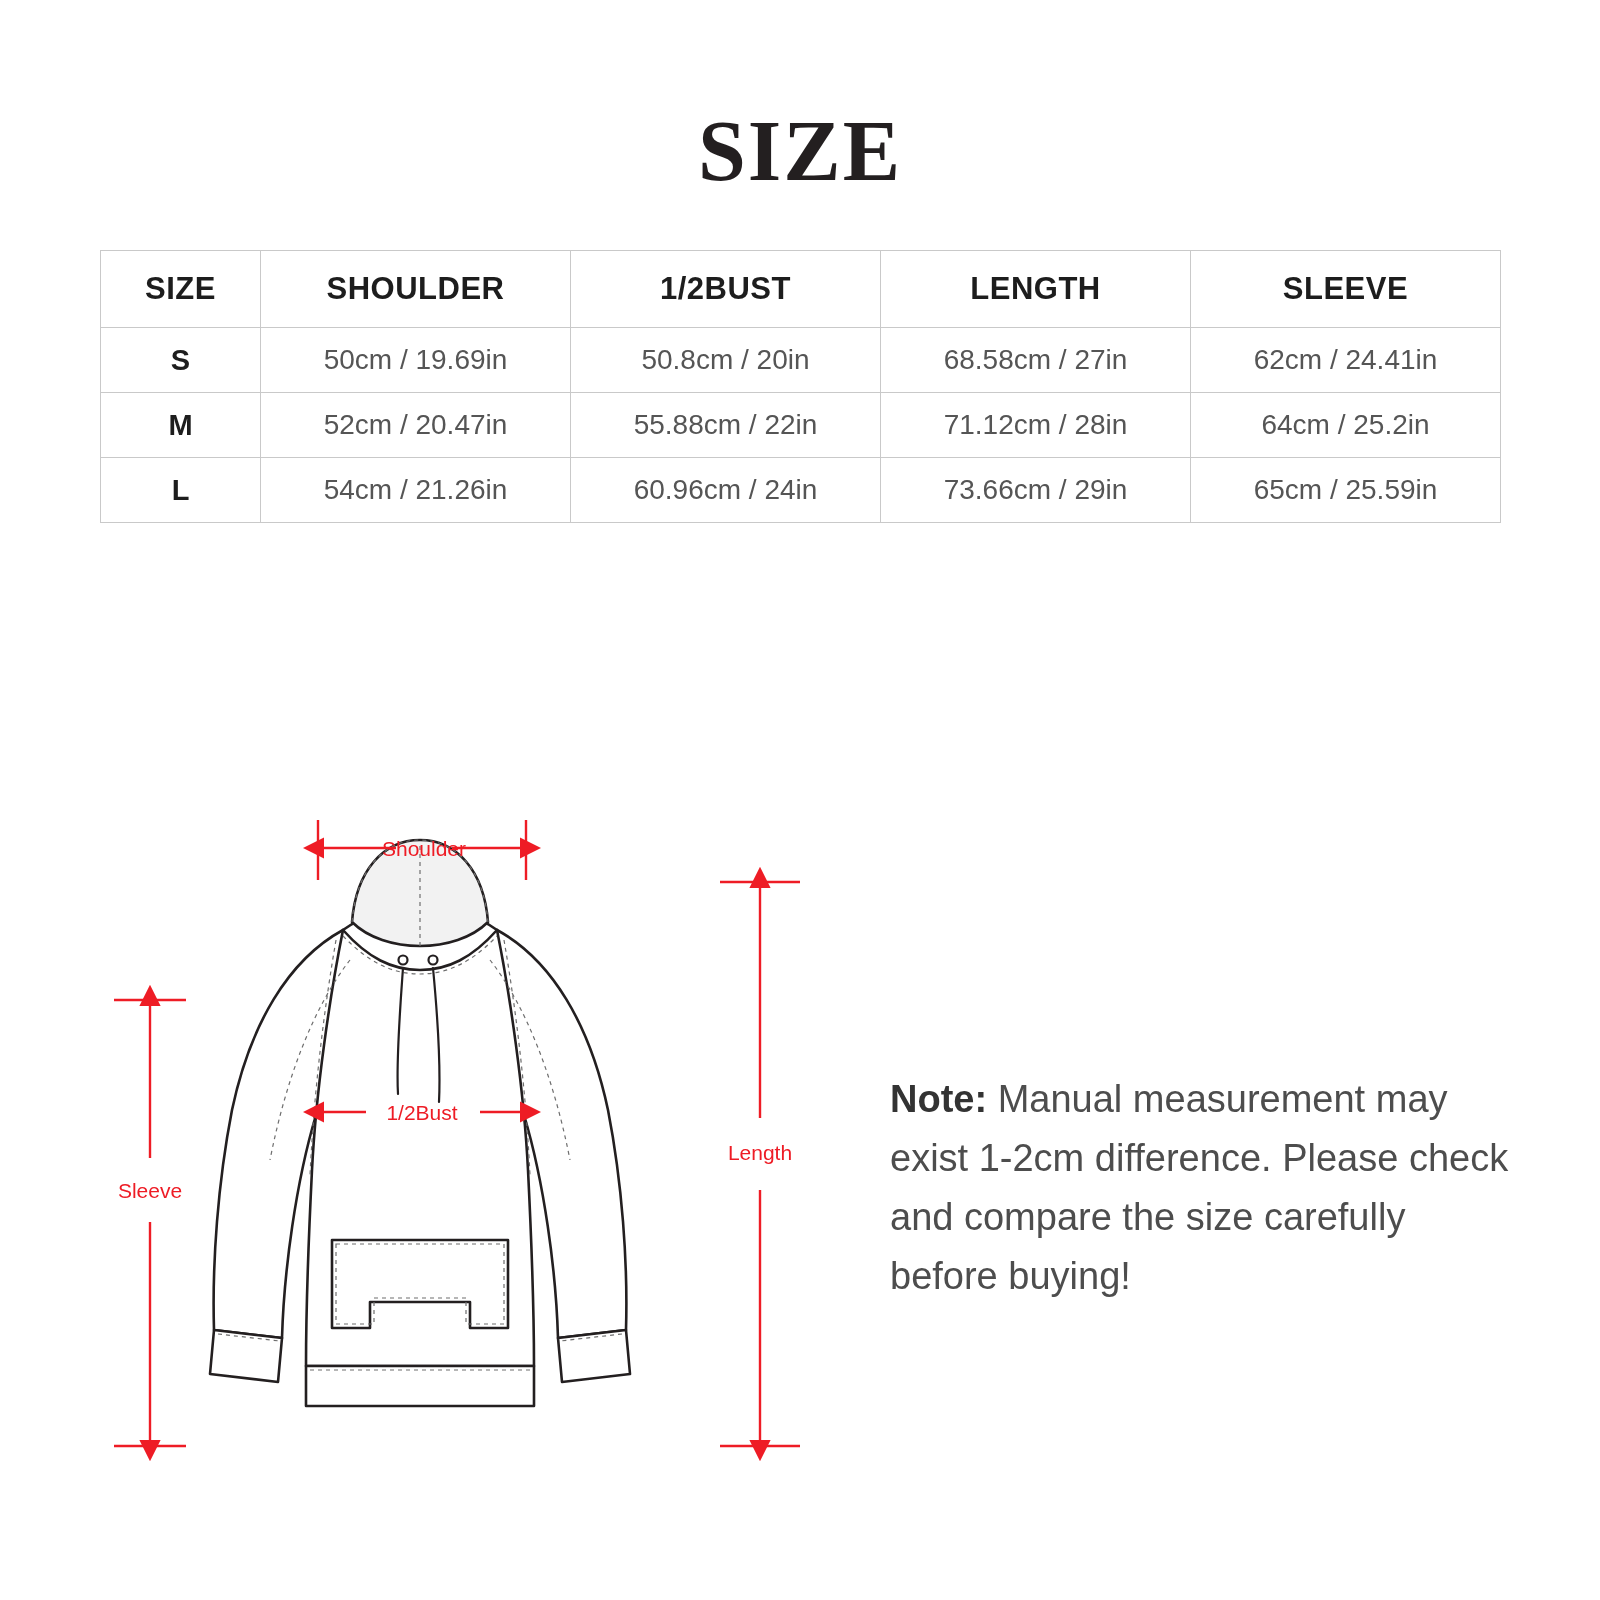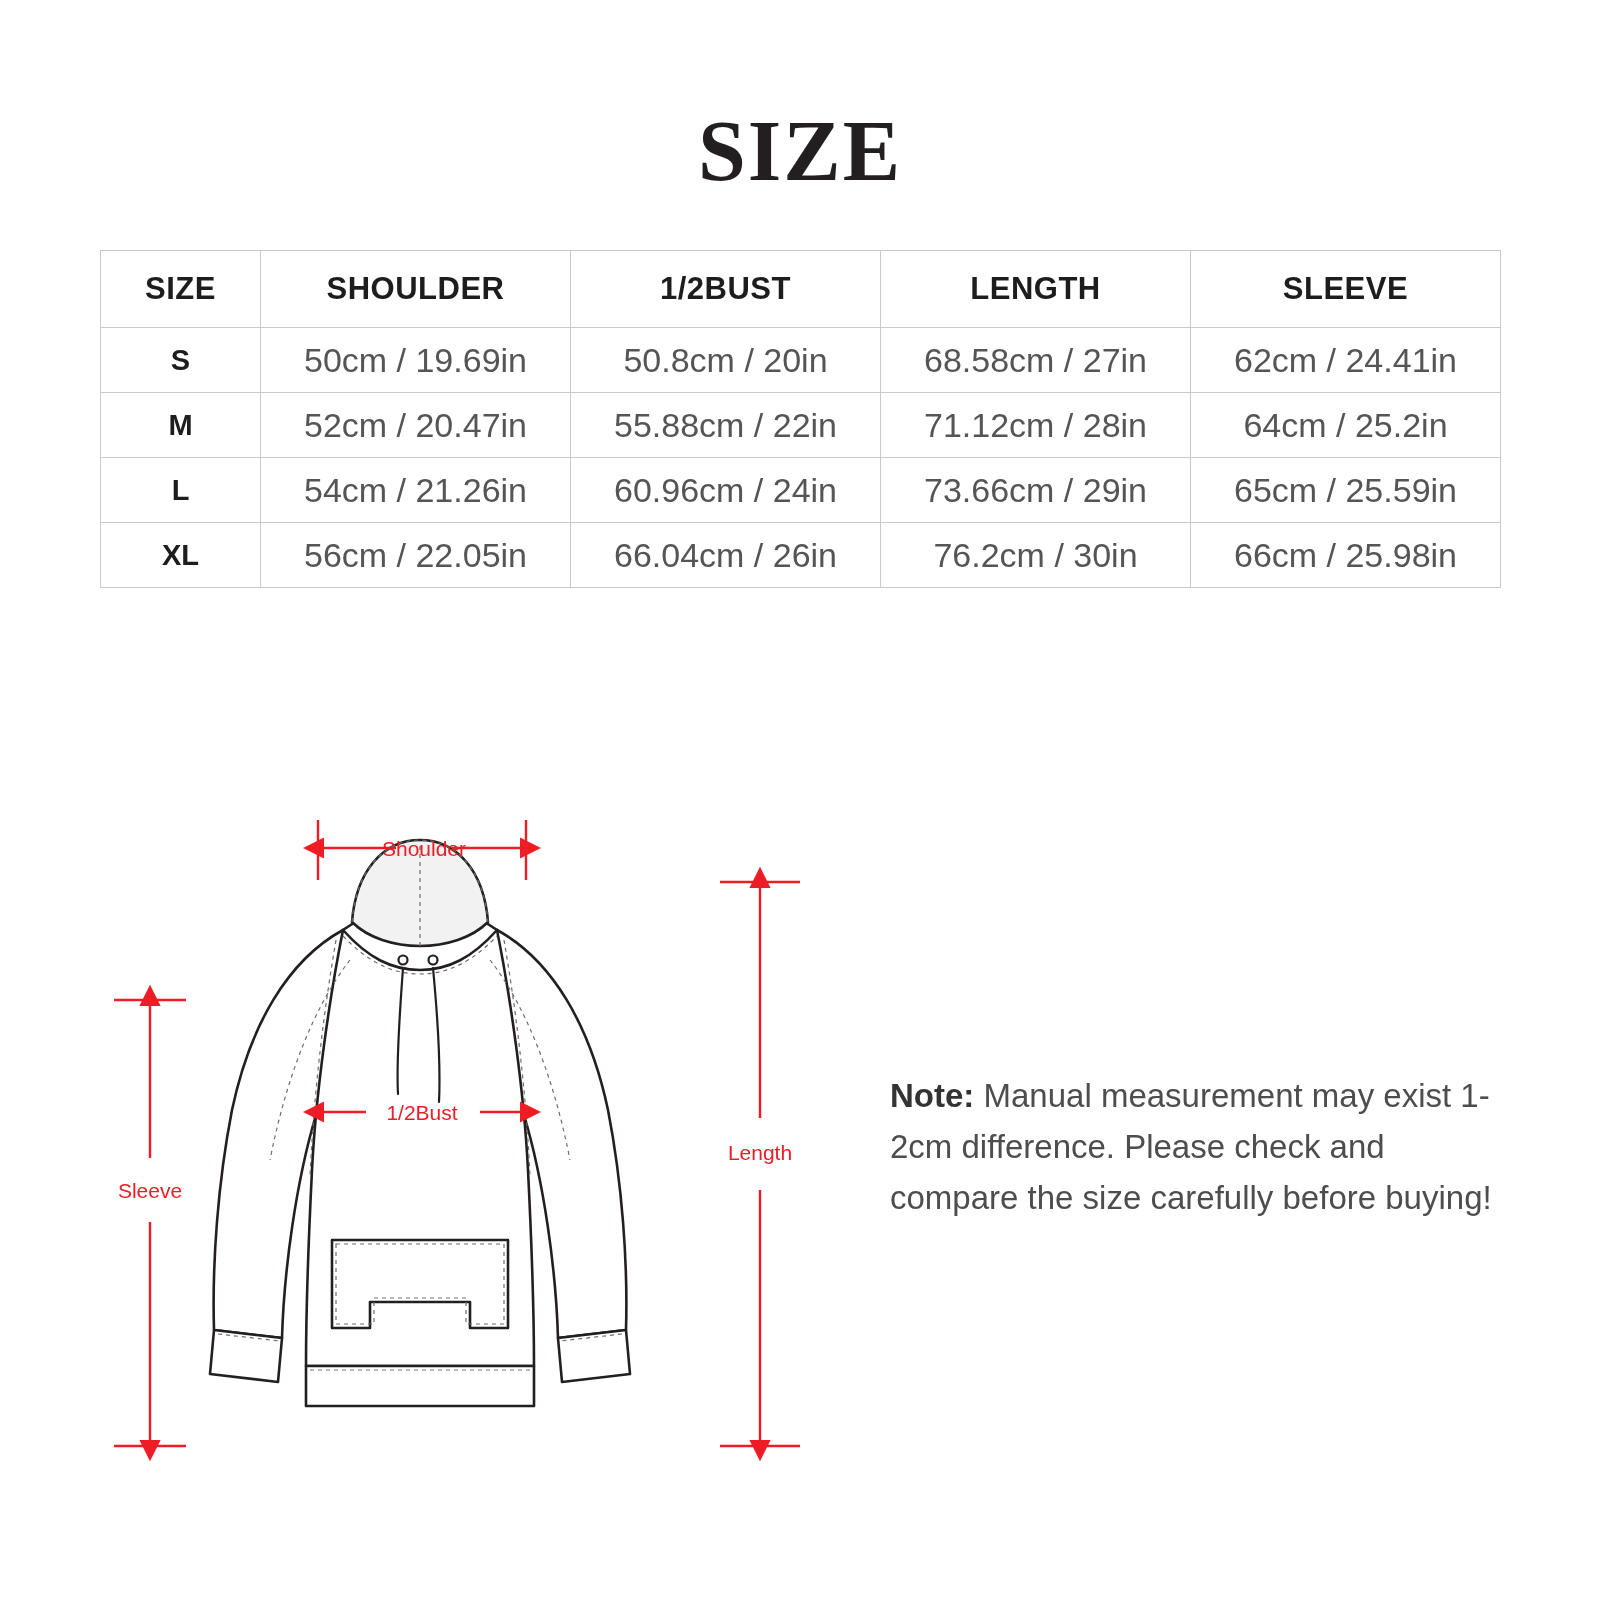--- a/index.html
+++ b/index.html
@@ -47,21 +47,21 @@
     height: 64px;
   }
   table.size-table thead th {
     height: 76px;
     font-size: 31px;
     font-weight: 700;
     color: #1d1d1d;
     letter-spacing: 0.5px;
   }
   table.size-table tbody td {
-    font-size: 34px;
+    font-size: 28px;
     color: #555555;
     font-weight: 400;
   }
   table.size-table tbody td.size-col {
     font-size: 29px;
     font-weight: 700;
     color: #1d1d1d;
   }
   col.c-size { width: 160px; }
   col.c-shoulder { width: 310px; }
@@ -78,21 +78,21 @@
     height: 700px;
   }
   .illus svg { display: block; }
 
   
   .note {
     position: absolute;
     left: 890px;
     top: 1070px;
     width: 630px;
-    font-size: 33px;
+    font-size: 38px;
     line-height: 1.55;
     color: #4d4d4d;
     font-family: "Liberation Sans", sans-serif;
   }
   .note .note-label {
     font-weight: 700;
     color: #333333;
   }
 </style>
 </head>
@@ -132,27 +132,20 @@
         <td>55.88cm / 22in</td>
         <td>71.12cm / 28in</td>
         <td>64cm / 25.2in</td>
       </tr>
       <tr>
         <td class="size-col">L</td>
         <td>54cm / 21.26in</td>
         <td>60.96cm / 24in</td>
         <td>73.66cm / 29in</td>
         <td>65cm / 25.59in</td>
-      </tr>
-      <tr>
-        <td class="size-col">XL</td>
-        <td>56cm / 22.05in</td>
-        <td>66.04cm / 26in</td>
-        <td>76.2cm / 30in</td>
-        <td>66cm / 25.98in</td>
       </tr>
     </tbody>
   </table>
 </div>
 
 <div class="illus">
   <svg width="760" height="700" viewBox="0 0 760 700" xmlns="http://www.w3.org/2000/svg">
     <defs>
       <marker id="arrLeft" markerWidth="9" markerHeight="9" refX="8" refY="4.5" orient="auto">
         <path d="M9,0 L0,4.5 L9,9 z" fill="#ee1c25"></path>

